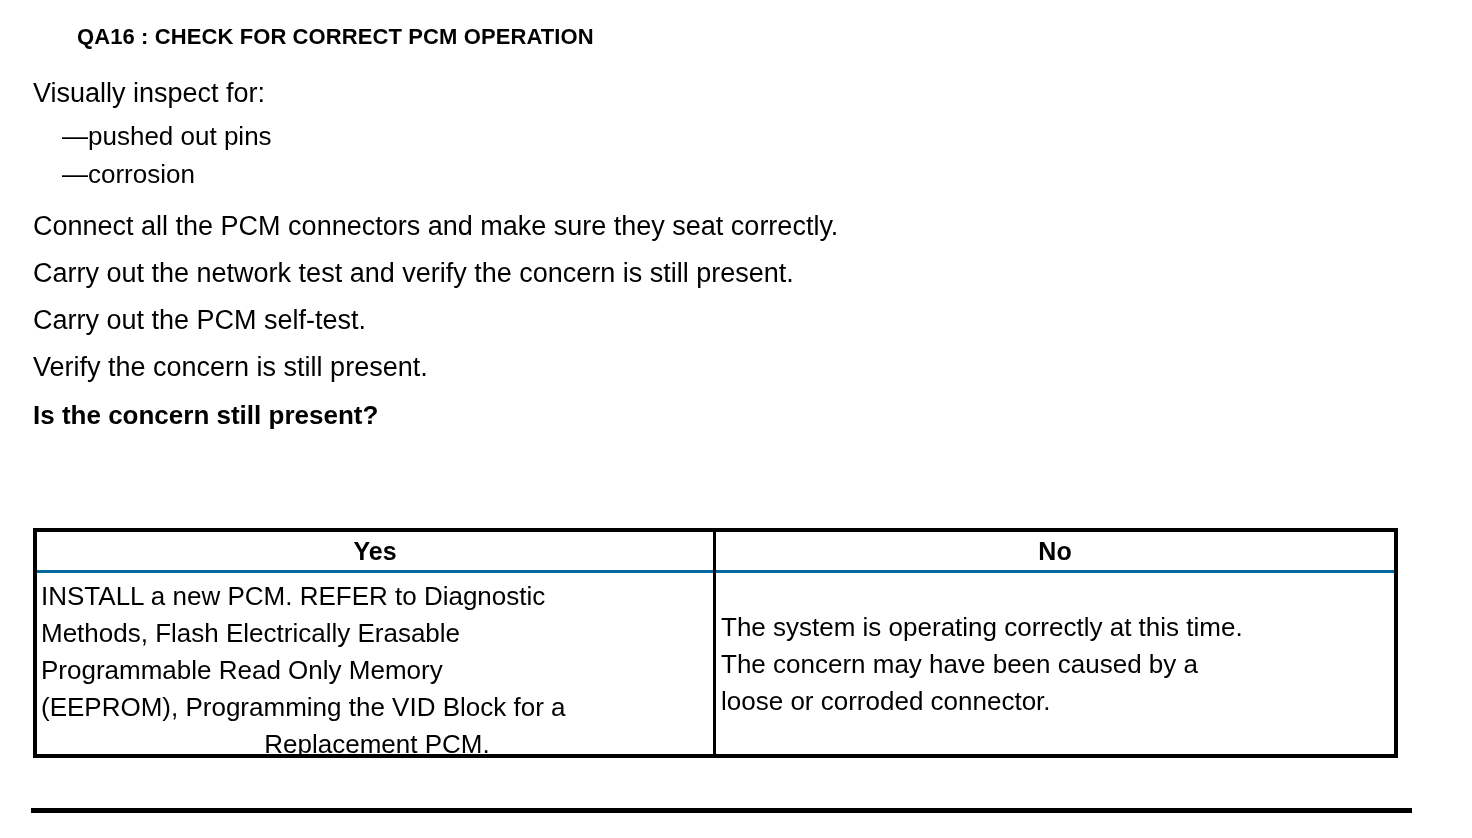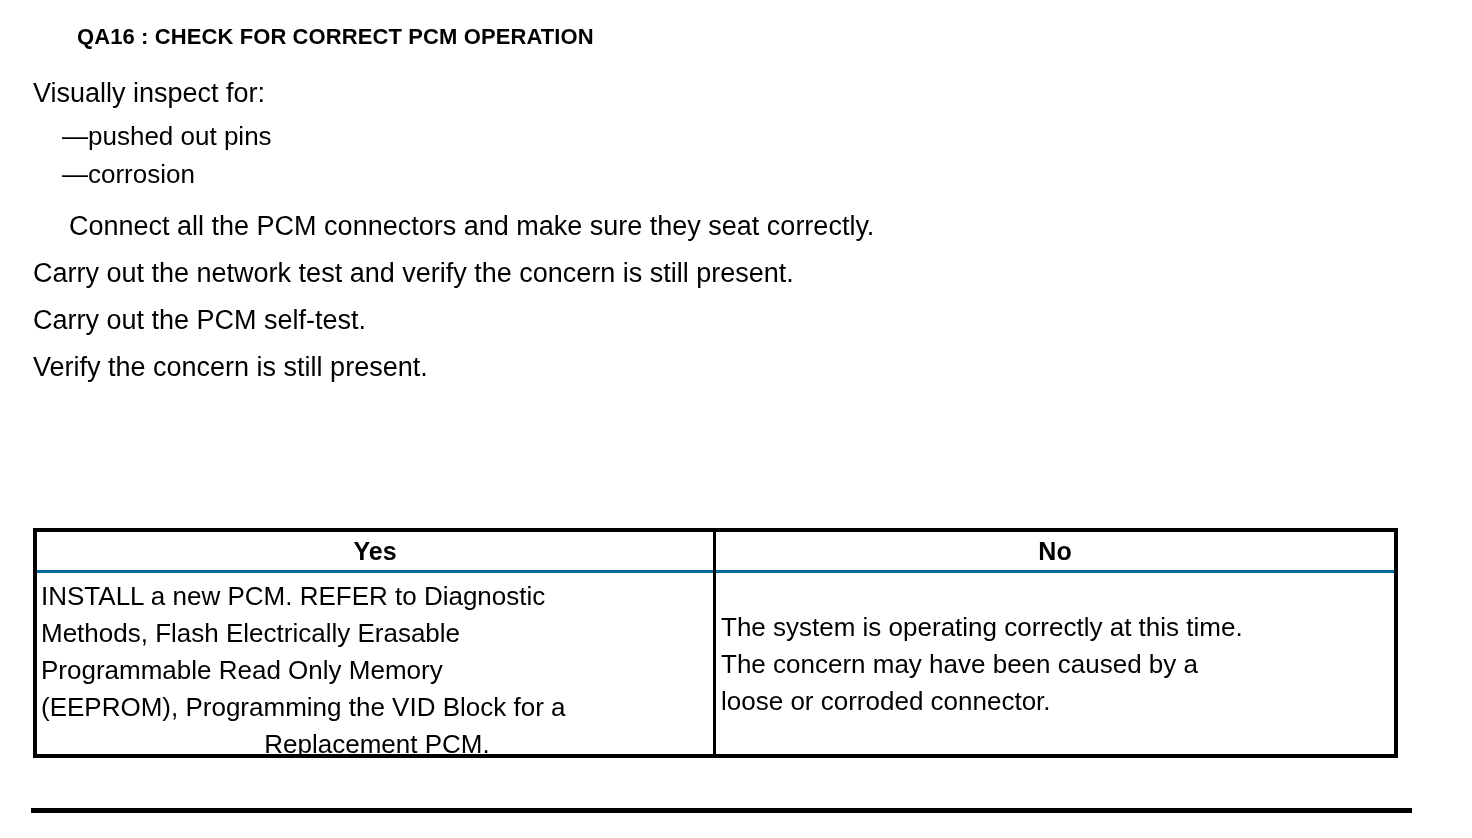--- a/index.html
+++ b/index.html
@@ -56,21 +56,20 @@
     line-height: 38px;
     font-size: 26px;
   }
   .body-line.question {
     font-weight: bold;
     font-size: 26px;
     line-height: 48px;
   }
   .body-line.gap-before {
     margin-top: 10px;
-    margin-left: 36px;
   }
 
   
   .decision-table {
     position: absolute;
     left: 33px;
     top: 528px;
     width: 1365px;
     height: 230px;
     box-sizing: border-box;
@@ -161,20 +160,21 @@
   <div class="step-title">QA16 : CHECK FOR CORRECT PCM OPERATION</div>
 
   <div class="body-block">
     <div class="body-line">Visually inspect for:</div>
     <div class="body-line sub">—pushed out pins</div>
     <div class="body-line sub">—corrosion</div>
     <div class="body-line gap-before">Connect all the PCM connectors and make sure they seat correctly.</div>
     <div class="body-line">Carry out the network test and verify the concern is still present.</div>
     <div class="body-line">Carry out the PCM self-test.</div>
     <div class="body-line">Verify the concern is still present.</div>
+    <div class="body-line question">Is the concern still present?</div>
   </div>
 
   <div class="decision-table">
 
     <div class="table-header-row">
       <div class="header-cell yes">Yes</div>
       <div class="header-cell no">No</div>
     </div>
 
     <div class="col-divider"></div>

